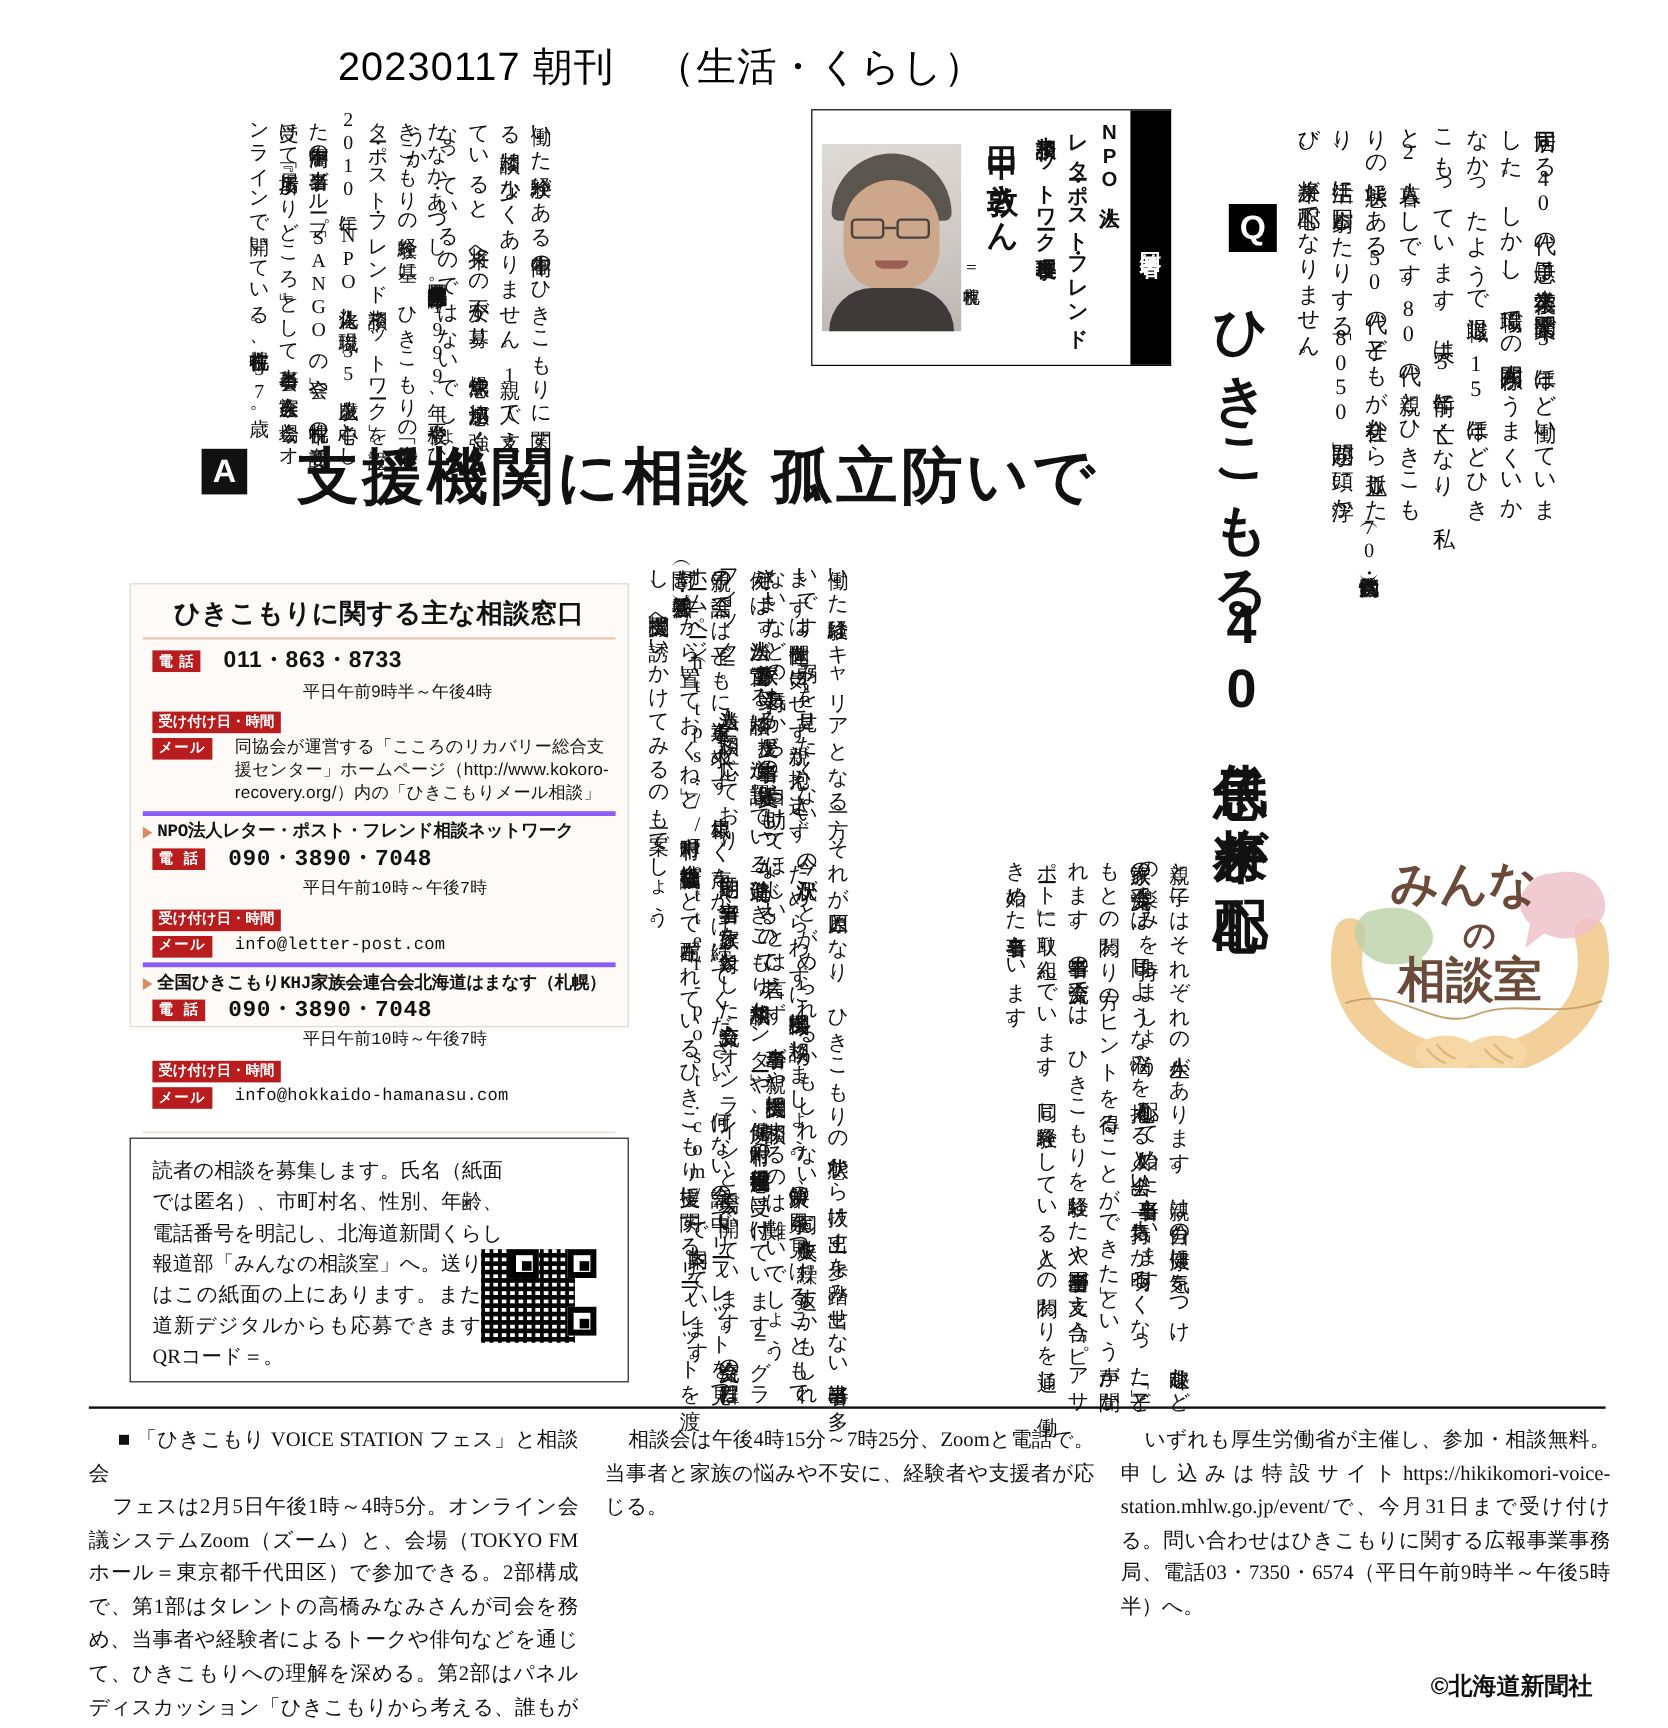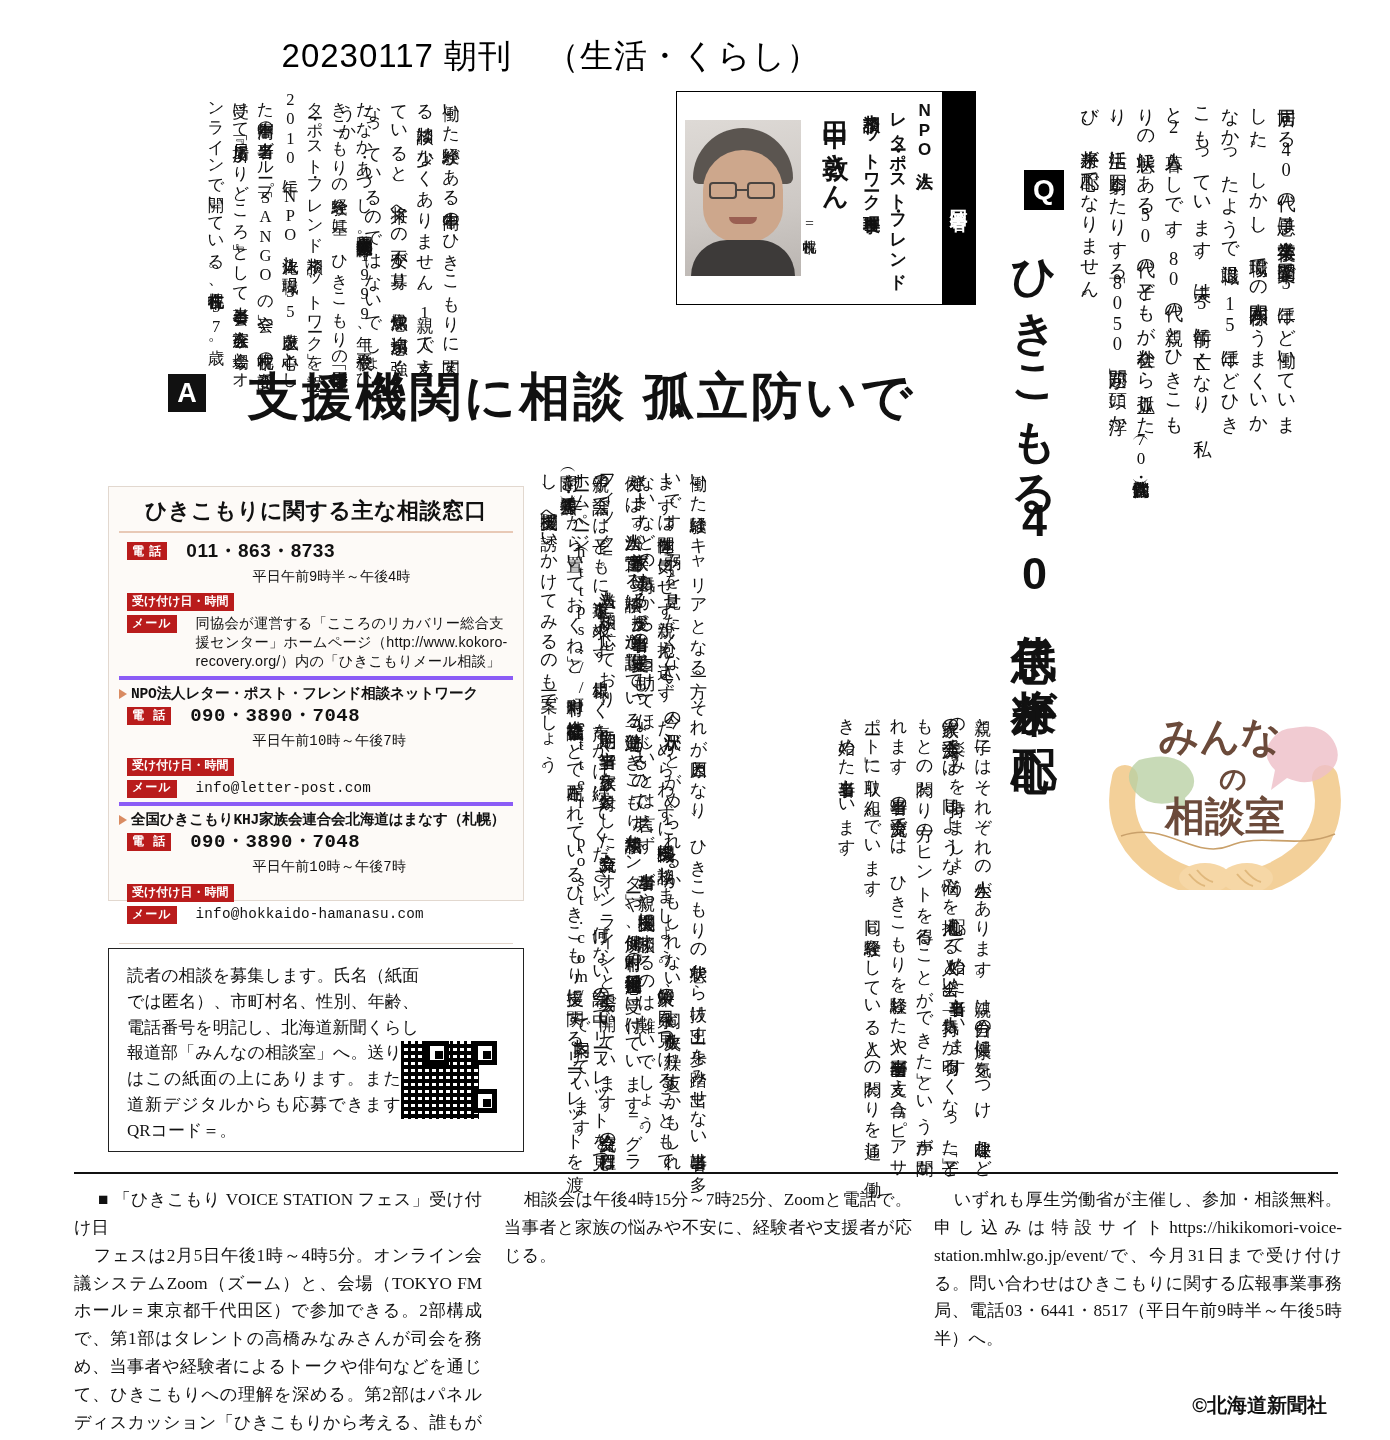--- a/index.html
+++ b/index.html
@@ -134,21 +134,21 @@
   .a-head {
     position:absolute; left:248px; top:363px;
     font-family:"Liberation Serif","DejaVu Serif",serif;
     font-weight:bold; font-size:51px; letter-spacing:3px;
     white-space:nowrap;
   }
 
   
   .contact-box {
     position:absolute; left:108px; top:486px;
-    width:416px; height:415px;
+    width:416px; height:370px;
     background:#fdfaf7;
     border:1px solid #e2d8cf;
     padding:6px 10px 8px 10px;
     font-family:"Liberation Sans","DejaVu Sans",sans-serif;
   }
   .contact-title {
     text-align:center; font-size:22px; font-weight:bold; color:#111;
     padding:3px 0 5px 0; letter-spacing:0.5px;
     border-bottom:2px solid #e8c9b6;
   }
@@ -388,26 +388,26 @@
 
       <text x="135" y="50" font-family="Liberation Sans, DejaVu Sans, sans-serif" font-size="40" fill="#6b4a3a" text-anchor="middle" font-weight="bold">みんな</text>
       <text x="148" y="88" font-family="Liberation Sans, DejaVu Sans, sans-serif" font-size="27" fill="#6b4a3a" text-anchor="middle" font-weight="bold">の</text>
       <text x="140" y="130" font-family="Liberation Sans, DejaVu Sans, sans-serif" font-size="40" fill="#6b4a3a" text-anchor="middle" font-weight="bold">相談室</text>
     </svg>
   </div>
 
   <div class="hr-top"></div>
   <div class="bottom">
     <div class="bcolx">
-      <p class="head sq">「ひきこもり VOICE STATION フェス」受け付け日</p>
+      <p class="head sq">「ひきこもり VOICE STATION フェス」と相談会</p>
       <p>フェスは2月5日午後1時～4時5分。オンライン会議システムZoom（ズーム）と、会場（TOKYO FMホール＝東京都千代田区）で参加できる。2部構成で、第1部はタレントの高橋みなみさんが司会を務め、当事者や経験者によるトークや俳句などを通じて、ひきこもりへの理解を深める。第2部はパネルディスカッション「ひきこもりから考える、誰もが生きやすい地域の在り方とは」を行い、経験者や支援者らが話し合う。</p>
     </div>
     <div class="bcolx">
       <p>相談会は午後4時15分～7時25分、Zoomと電話で。当事者と家族の悩みや不安に、経験者や支援者が応じる。</p>
     </div>
     <div class="bcolx">
-      <p>いずれも厚生労働省が主催し、参加・相談無料。申し込みは特設サイトhttps://hikikomori-voice-station.mhlw.go.jp/event/で、今月31日まで受け付ける。問い合わせはひきこもりに関する広報事業事務局、電話03・6441・8517（平日午前9時半～午後5時半）へ。</p>
+      <p>いずれも厚生労働省が主催し、参加・相談無料。申し込みは特設サイトhttps://hikikomori-voice-station.mhlw.go.jp/event/で、今月31日まで受け付ける。問い合わせはひきこもりに関する広報事業事務局、電話03・7350・6574（平日午前9時半～午後5時半）へ。</p>
     </div>
   </div>
 
   <div class="copyright">©北海道新聞社</div>
 
 </div>
 
 </body></html>

